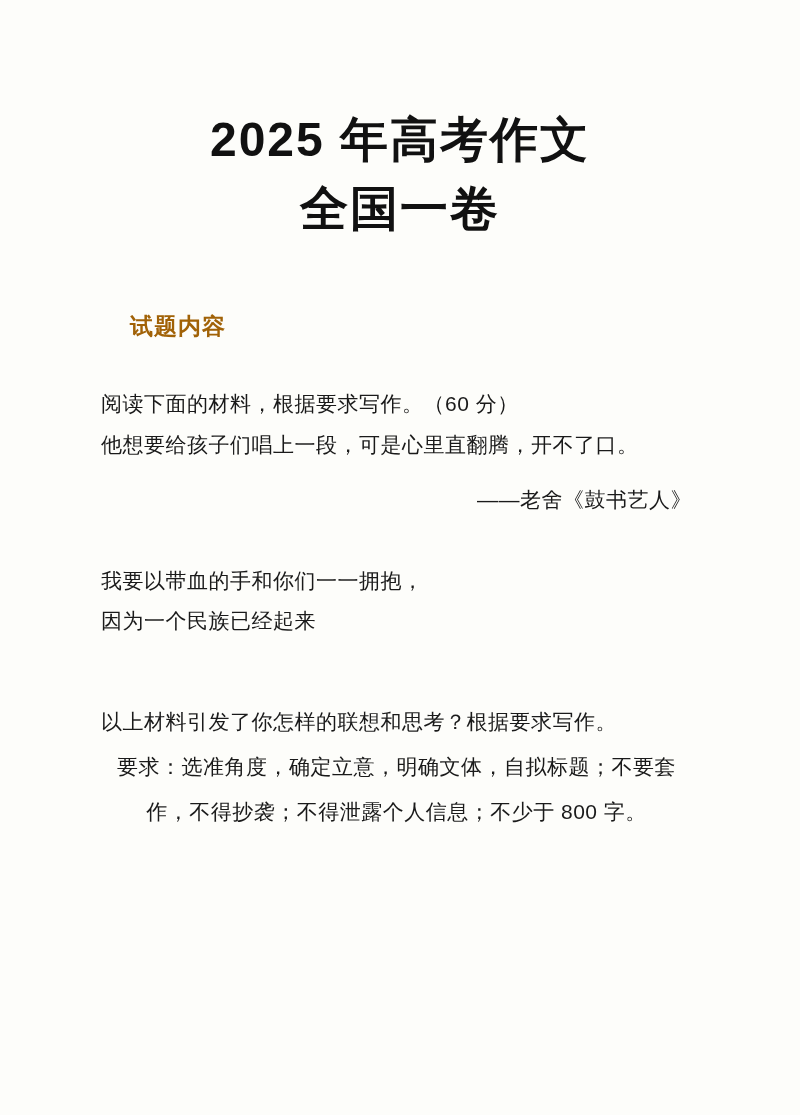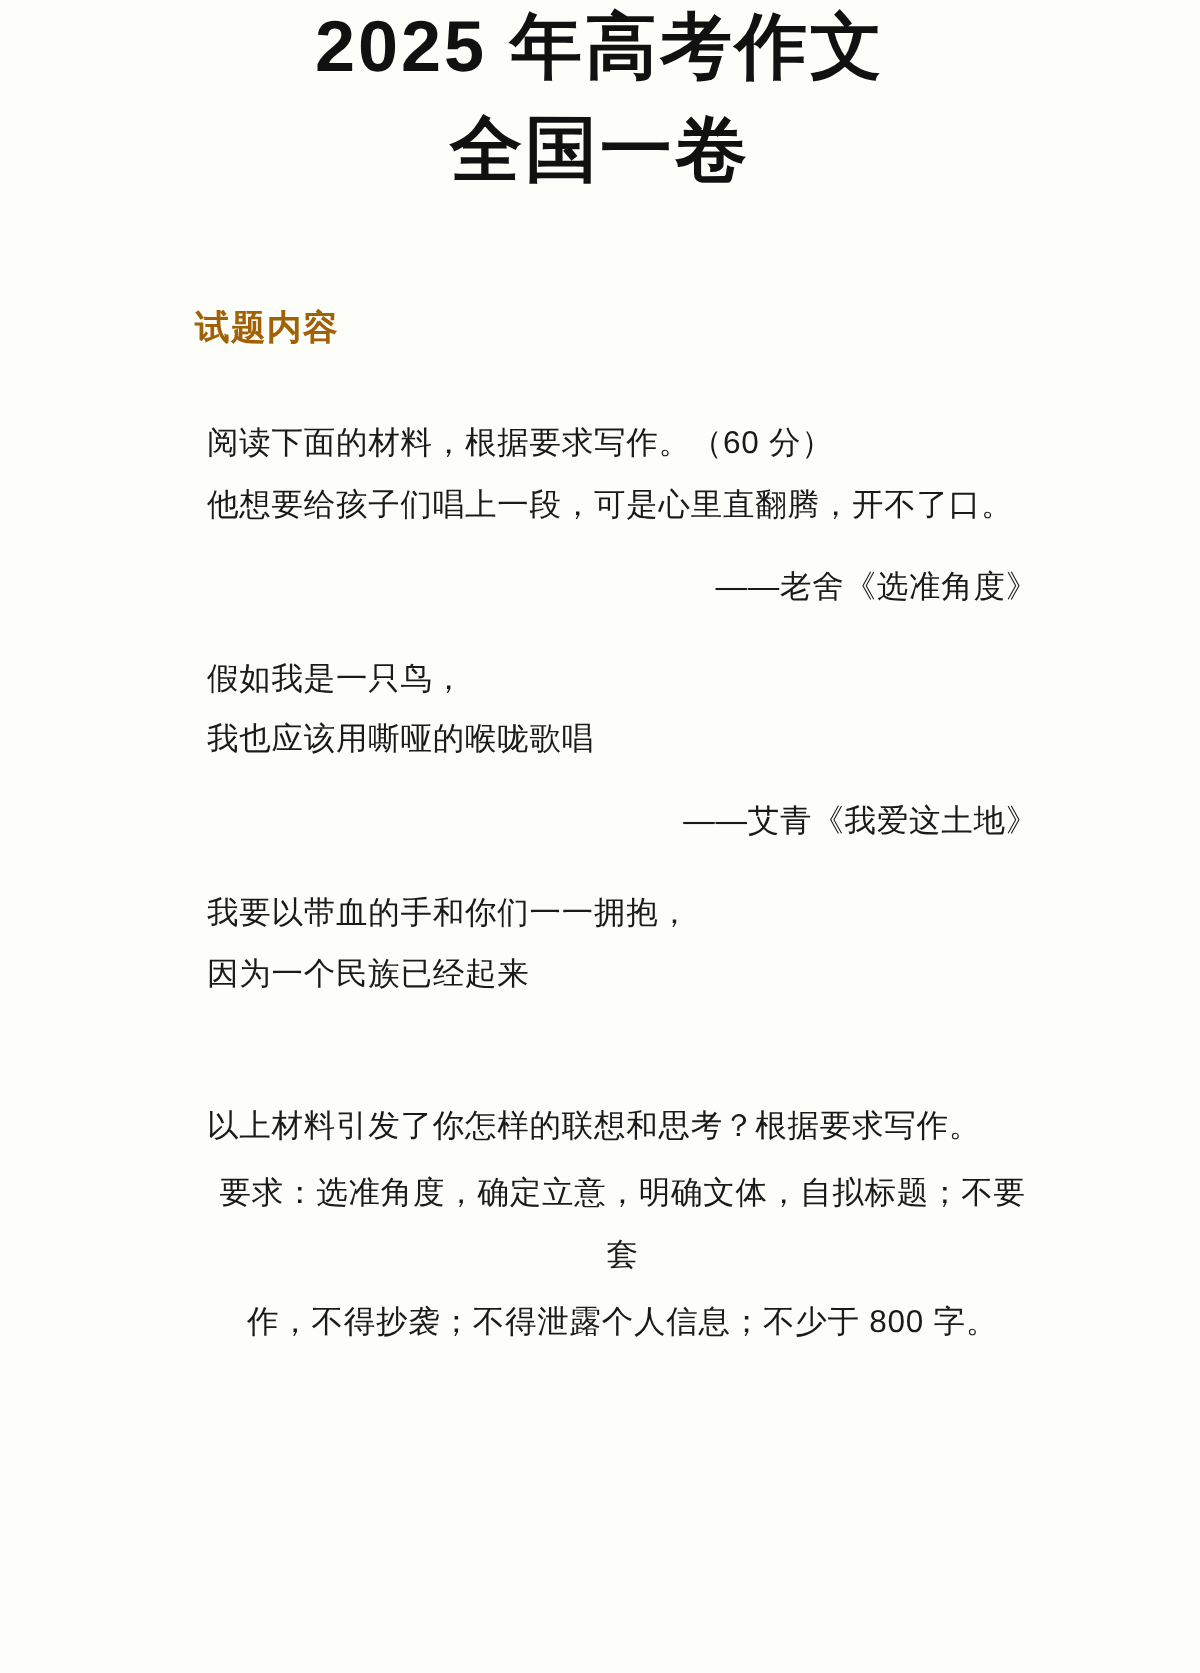--- a/index.html
+++ b/index.html
@@ -16,20 +16,21 @@
   }
   .page {
     position: relative;
     width: 800px;
     height: 1115px;
     background: #fdfdfa;
     box-sizing: border-box;
     padding: 0 62px;
   }
   .title-block {
+    padding-top: 108px;
     text-align: center;
   }
   .title-line {
     font-size: 48px;
     font-weight: 700;
     letter-spacing: 2px;
     line-height: 1.32;
     color: #111111;
   }
   .title-line.second {
@@ -38,21 +39,21 @@
   .section-heading {
     margin-top: 70px;
     margin-left: 68px;
     font-size: 23px;
     font-weight: 700;
     color: #a16207;
     letter-spacing: 1px;
   }
   .body-block {
     margin-top: 42px;
-    margin-left: 76px;
+    margin-left: 39px;
     margin-right: 46px;
   }
   .para {
     font-size: 21px;
     line-height: 1.95;
     color: #1a1a1a;
     letter-spacing: 0.5px;
   }
   .attrib {
     font-size: 21px;
@@ -84,31 +85,25 @@
 
   <div class="section-heading">试题内容</div>
 
   <div class="body-block">
 
     <div class="para">阅读下面的材料，根据要求写作。（60 分）</div>
 
     <div class="quote-group">
       <div class="para">他想要给孩子们唱上一段，可是心里直翻腾，开不了口。</div>
       <div class="gap-sm"></div>
-      <div class="attrib">——老舍《选准角度》</div>
+      <div class="attrib">——老舍《鼓书艺人》</div>
     </div>
 
     <div class="gap-md"></div>
 
-    <div class="quote-group">
-      <div class="para">假如我是一只鸟，</div>
-      <div class="para">我也应该用嘶哑的喉咙歌唱</div>
-      <div class="gap-sm"></div>
-      <div class="attrib">——艾青《我爱这土地》</div>
-    </div>
 
     <div class="gap-md"></div>
 
     <div class="quote-group">
       <div class="para">我要以带血的手和你们一一拥抱，</div>
       <div class="para">因为一个民族已经起来</div>
       <div class="gap-sm"></div>
     </div>
 
     <div class="closing">

